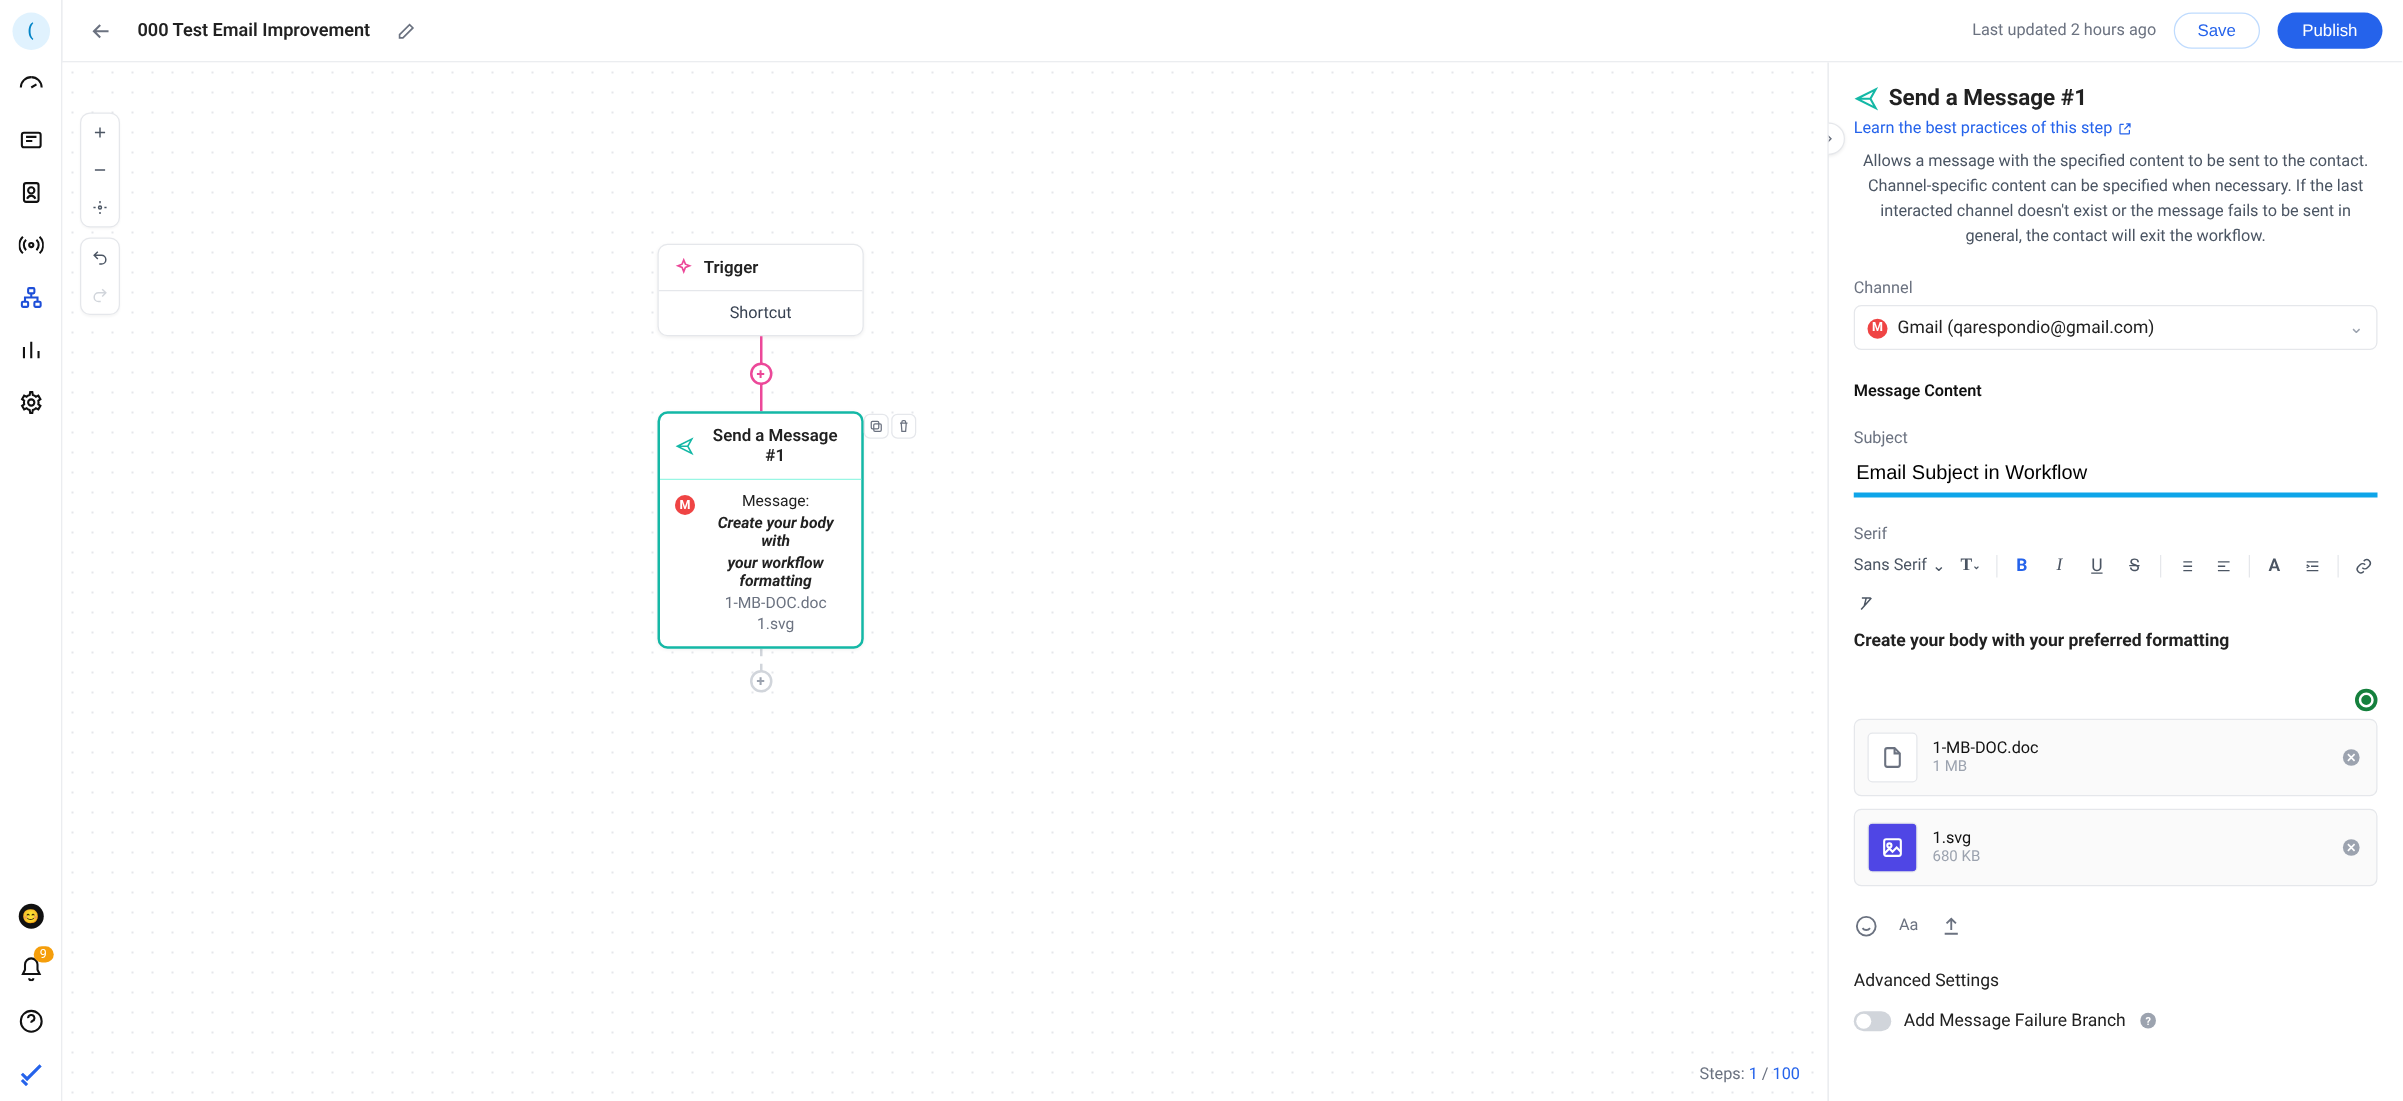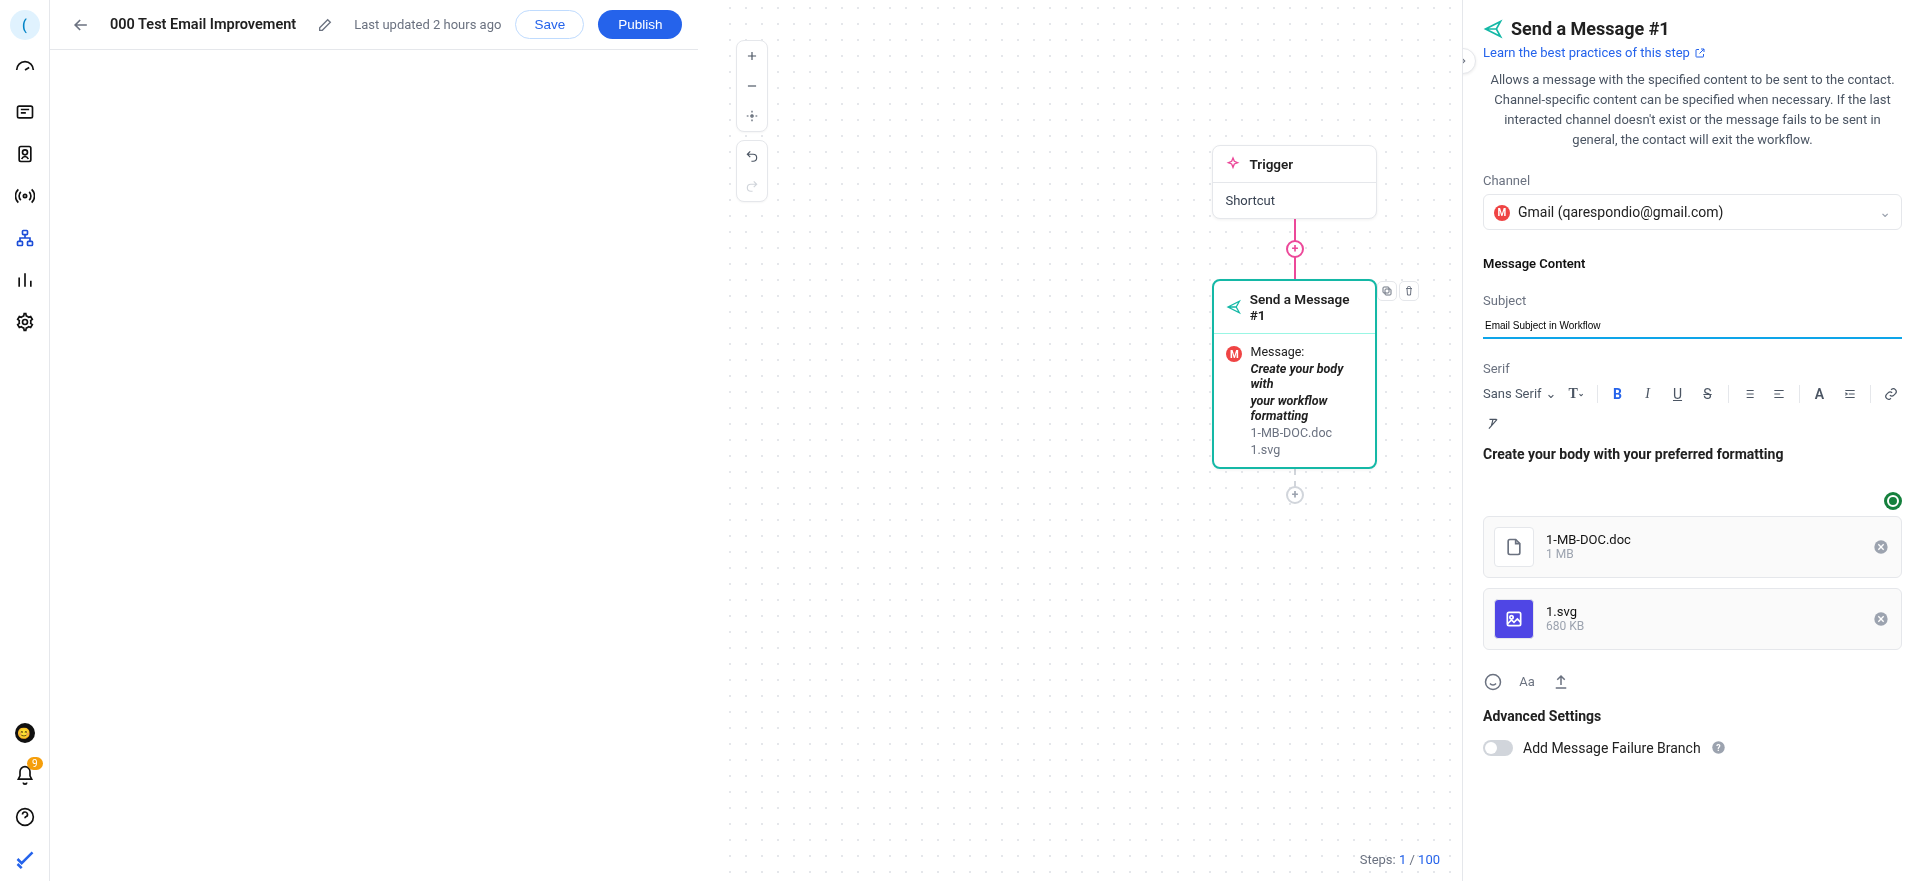--- a/index.html
+++ b/index.html
@@ -22,21 +22,21 @@
     background:#fff;
   }
   .avatar { width:30px; height:30px; border-radius:50%; background:#e0f2fe; color:#0284c7; display:flex; align-items:center; justify-content:center; font-weight:600; }
   .rail-icon { width:24px; height:24px; display:flex; align-items:center; justify-content:center; color:#111; cursor:pointer; border-radius:6px;}
   .rail-icon.active { color:#1d4ed8; }
   .rail-spacer{ flex:1;}
   .rail-badge{ position:relative;}
   .rail-badge .bubble{ position:absolute; top:-6px; right:-6px; background:#f59e0b; color:#fff; font-size:10px; border-radius:10px; padding:1px 5px;}
   
   
-  .main { flex:1; display:flex; flex-direction:row; min-width:0;gap:24px;}
+  .main { flex:1; display:flex; flex-direction:column; min-width:0;}
   .header{
     height:50px; border-bottom:1px solid #e5e7eb;
     display:flex; align-items:center; padding:0 16px; gap:14px;
   }
   .hdr-title{ font-weight:600; font-size:14.5px;}
   .hdr-meta{ margin-left:auto; color:#6b7280; font-size:13px;}
   .btn-save{ border:1px solid #bfdbfe; color:#2563eb; background:#fff; border-radius:18px; padding:6px 18px; font-size:13.5px; cursor:pointer;}
   .btn-publish{ background:#2563eb; color:#fff; border:none; border-radius:18px; padding:7px 20px; font-size:13.5px; cursor:pointer;}
   .icon-btn{ width:30px;height:30px;display:flex;align-items:center;justify-content:center;color:#6b7280;cursor:pointer;border-radius:6px;}
   
@@ -48,21 +48,21 @@
     background-image: radial-gradient(#e5e7eb 1px, transparent 1px);
     background-size: 16px 16px;
     overflow:hidden;
   }
   .canvas-tools{ position:absolute; left:14px; top:40px; display:flex; flex-direction:column; gap:8px;}
   .tool-group{ background:#fff; border:1px solid #e5e7eb; border-radius:8px; box-shadow:0 1px 2px rgba(0,0,0,.04); display:flex; flex-direction:column;}
   .tool-btn{ width:30px;height:30px; display:flex;align-items:center;justify-content:center; color:#4b5563; cursor:pointer;}
   .tool-btn.disabled{ color:#d1d5db; cursor:default;}
   
   
-  .nodes{ position:absolute; left:490px; top:145px; width:165px;}
+  .nodes{ position:absolute; left:476px; top:145px; width:165px;text-align:center;}
   .node{ background:#fff; border:1px solid #e5e7eb; border-radius:8px; box-shadow:0 1px 3px rgba(0,0,0,.06); width:165px;}
   .node-head{ display:flex; align-items:center; gap:8px; padding:10px 12px; border-bottom:1px solid #e5e7eb; font-weight:600; font-size:13.5px;}
   .node-body{ padding:10px 12px; font-size:13px; color:#374151;}
   .node.selected{ border:2px solid #14b8a6;}
   .node.selected .node-head{ border-bottom-color:#99f6e4;}
   .edge{ width:2px; background:#ec4899; margin:0 auto;}
   .plus-circ{ width:18px;height:18px;border:2px solid #ec4899;border-radius:50%;color:#ec4899;display:flex;align-items:center;justify-content:center;font-size:12px;font-weight:700;background:#fff;margin:-1px auto;cursor:pointer;}
   .plus-circ.grey{ border-color:#d1d5db; color:#9ca3af;}
   .edge.dashed{ border-left:2px dashed #d1d5db; background:transparent;}
   
@@ -80,39 +80,39 @@
   
   
   .panel{ width:460px; flex:0 0 460px; border-left:1px solid #e5e7eb; background:#fff; overflow-y:auto; padding:18px 20px 24px; position:relative;}
   .panel-collapse{ position:absolute; left:-13px; top:48px; width:26px;height:26px;border-radius:50%;background:#fff;border:1px solid #e5e7eb;display:flex;align-items:center;justify-content:center;cursor:pointer;color:#6b7280;box-shadow:0 1px 3px rgba(0,0,0,.08);}
   .panel h2{ margin:0; font-size:18px; font-weight:700; display:flex; align-items:center; gap:8px;}
   .learn-link{ color:#2563eb; font-size:13px; text-decoration:none; display:inline-flex; align-items:center; gap:4px; margin-top:6px;}
   .panel-desc{ color:#4b5563; font-size:13px; line-height:1.55; margin-top:10px;text-align:center;}
   .sec-label{ font-size:13px; color:#6b7280; margin-top:22px; margin-bottom:6px;}
   .channel-row{ border:1px solid #e5e7eb; border-radius:6px; padding:8px 10px; display:flex; align-items:center; gap:8px; cursor:pointer;}
   .channel-row .chev{ margin-left:auto; color:#9ca3af;}
-  .subj-input{ width:100%; border:none; border-bottom:2px solid #0ea5e9; padding:6px 2px; font-size:10px; outline:none;}
+  .subj-input{ width:100%; border:none; border-bottom:4px solid #0ea5e9; padding:6px 2px; font-size:16px; outline:none;}
   .body-toolbar{ display:flex; align-items:center; gap:10px; margin-top:8px; color:#4b5563; flex-wrap:wrap;}
   .bt-sep{ width:1px;height:18px;background:#e5e7eb;}
   .bt-btn{ width:20px;height:20px;display:flex;align-items:center;justify-content:center;cursor:pointer;border-radius:4px;}
   .font-pick{font-size:13px; display:flex; align-items:center; gap:4px; cursor:pointer;}
   .editor{ margin-top:12px; min-height:60px; font-size:14px; font-weight:700; position:relative;}
   .grammarly{ position:absolute; right:0; bottom:-4px; width:18px;height:18px;border-radius:50%;background:#15803d;display:flex;align-items:center;justify-content:center;}
   .grammarly::after{content:""; width:8px;height:8px;border-radius:50%;border:2px solid #fff;}
   
   .attach{ border:1px solid #e5e7eb; background:#fafafa; border-radius:6px; padding:10px; display:flex; align-items:center; gap:12px; margin-top:10px;}
   .attach .thumb{ width:40px;height:40px;border:1px solid #e5e7eb;border-radius:4px;display:flex;align-items:center;justify-content:center;background:#fff;color:#6b7280;}
   .attach .thumb.img{ background:#4f46e5;color:#fff;}
   .attach .meta .fn{ font-size:13px; color:#111;}
   .attach .meta .sz{ font-size:12px; color:#9ca3af;}
   .attach .rm{ margin-left:auto; color:#9ca3af; cursor:pointer; width:20px;height:20px;display:flex;align-items:center;justify-content:center;}
   
   .body-footer{ display:flex; gap:14px; margin-top:14px; color:#6b7280; padding-top:8px;}
   
-  .adv{ margin-top:16px; font-weight:700;}
+  .adv{ margin-top:26px; font-weight:400;}
   .toggle-row{ display:flex; align-items:center; gap:10px; margin-top:16px;}
   .toggle{ width:30px;height:16px;border-radius:10px;background:#d1d5db;position:relative;cursor:pointer;}
   .toggle::after{content:"";position:absolute;left:2px;top:2px;width:12px;height:12px;border-radius:50%;background:#fff;}
   
   svg{display:block;}
 </style>
 </head>
 <body>
 
 <div class="app">

